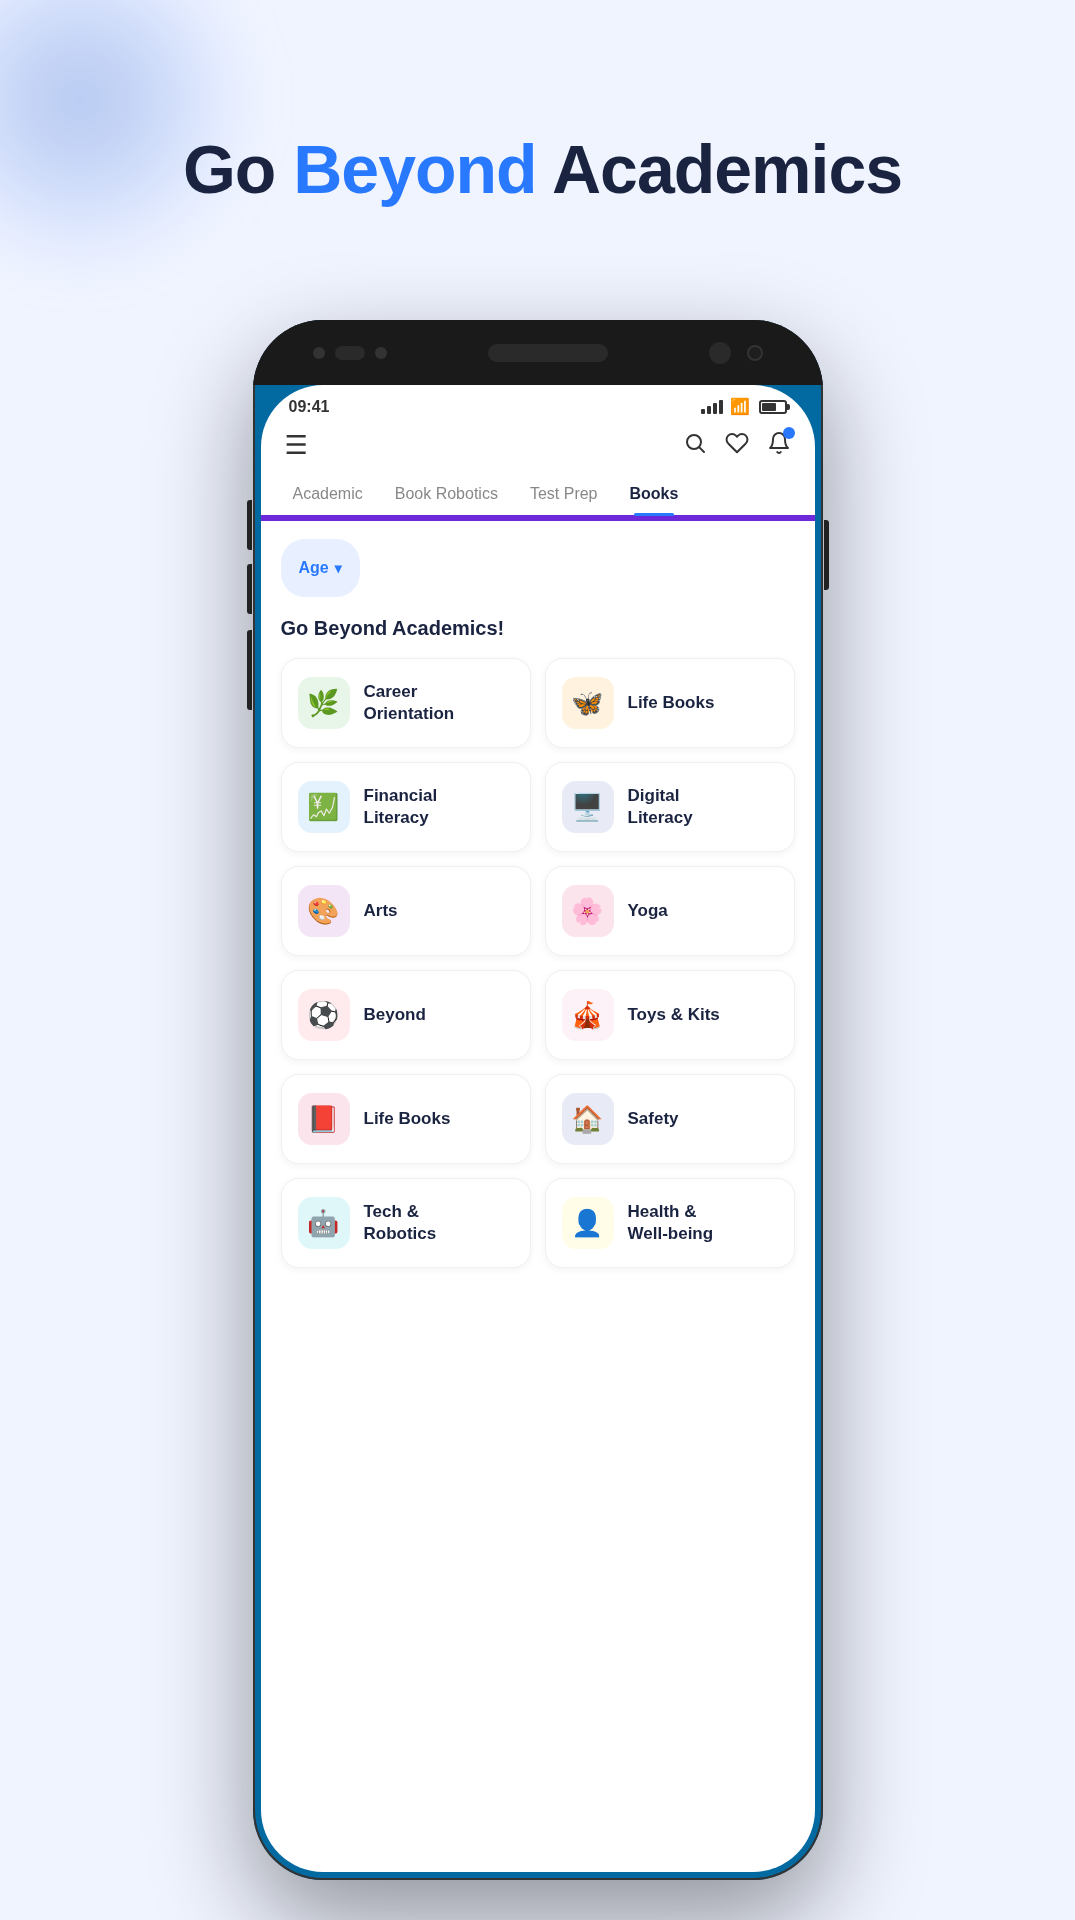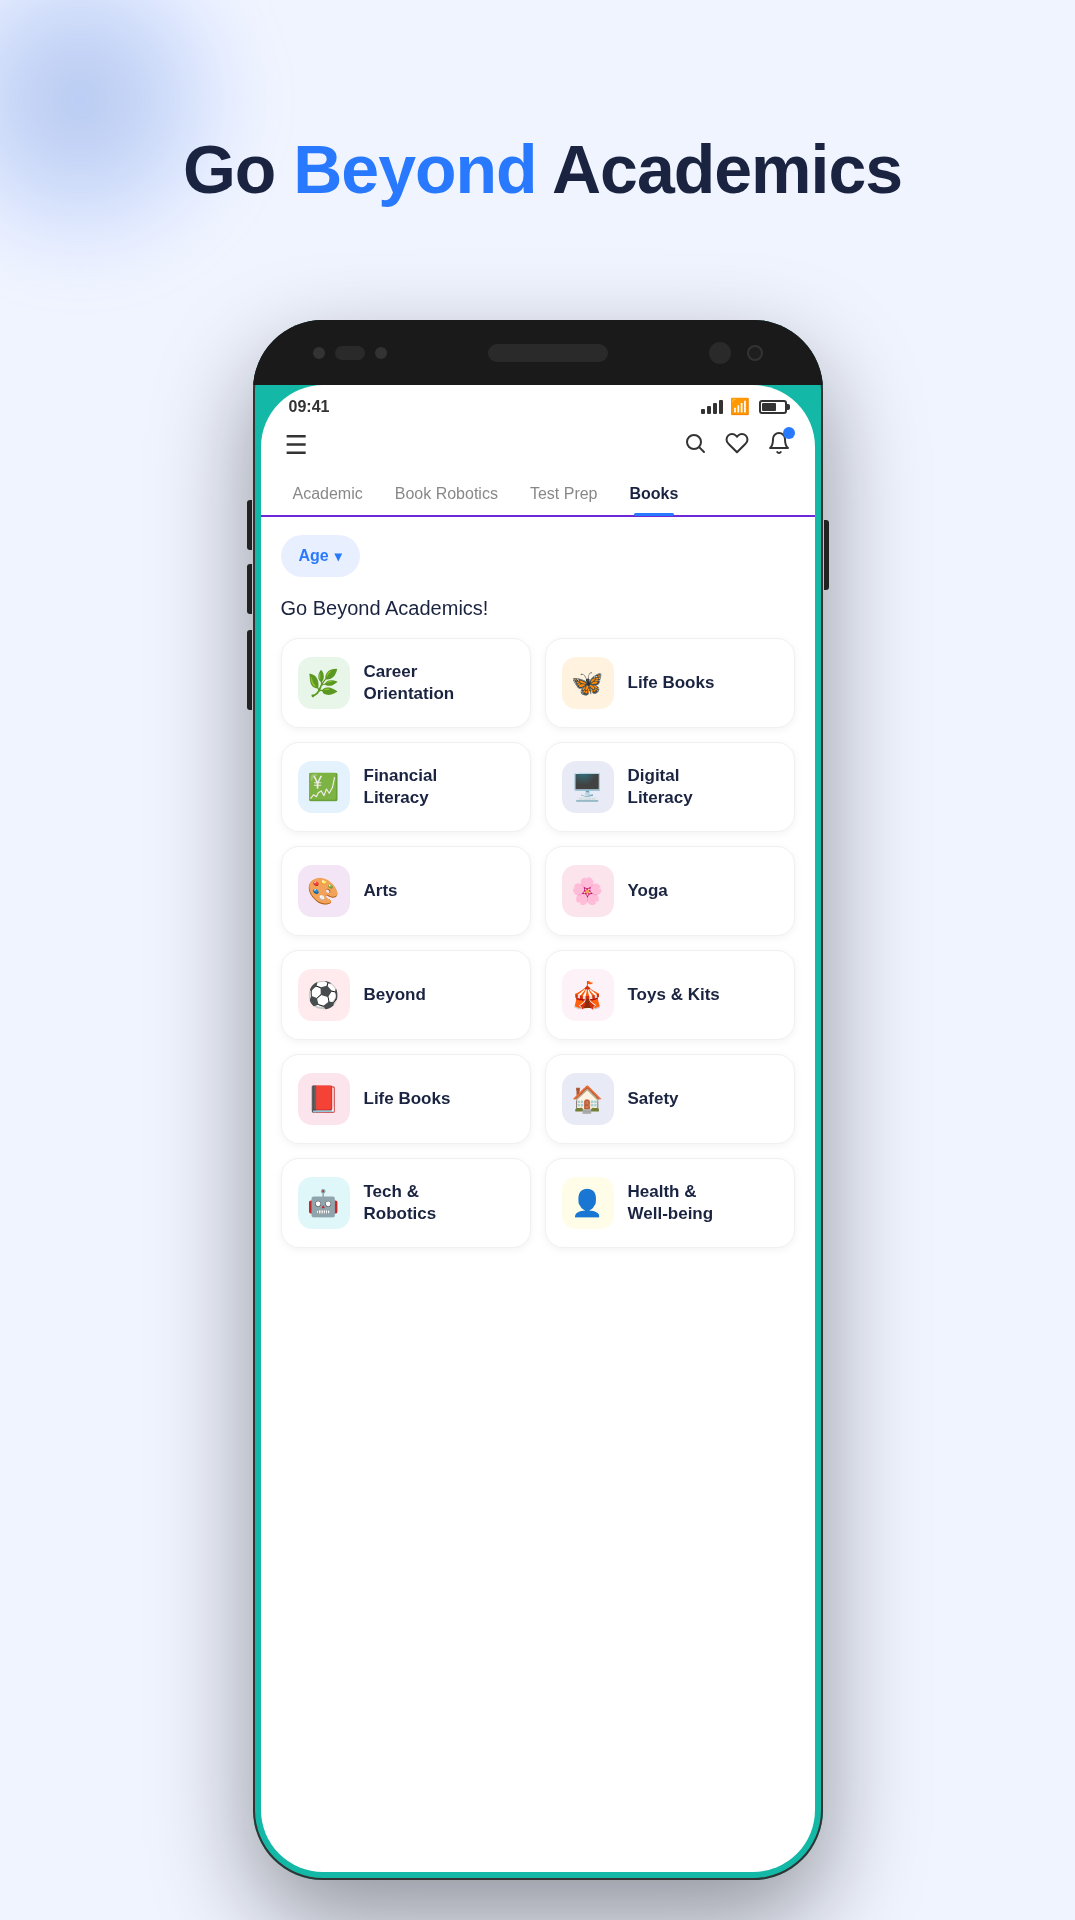--- a/index.html
+++ b/index.html
@@ -48,21 +48,21 @@
       left: 50%;
       transform: translateX(-50%);
       width: 570px;
       height: 1560px;
     }
 
     .phone-frame {
       position: relative;
       width: 570px;
       height: 1560px;
-      background: #14b8a6;
+      background: #0369a1;
       border-radius: 70px;
       box-shadow: 0 40px 100px rgba(0,0,0,0.4), inset 0 0 0 2px #333;
       overflow: hidden;
     }
 
     
     .phone-notch {
       position: absolute;
       top: 0;
       left: 0;
@@ -176,21 +176,21 @@
       position: absolute;
       top: -4px; right: -4px;
       width: 12px; height: 12px;
       background: #2979ff;
       border-radius: 50%;
     }
 
     
     .tab-bar {
       display: flex;
-      border-bottom: 2px solid #6d28d9;
+      border-bottom: 6px solid #6d28d9;
       padding: 0 16px;
     }
     .tab-item {
       padding: 12px 16px;
       font-size: 16px;
       color: #888;
       cursor: pointer;
       position: relative;
       white-space: nowrap;
     }
@@ -216,35 +216,35 @@
     }
 
     
     .filter-row {
       margin-bottom: 20px;
     }
     .age-btn {
       display: inline-flex;
       align-items: center;
       gap: 6px;
-      padding: 12px 18px;
+      padding: 20px 18px;
       background: #e8f0ff;
       border-radius: 24px;
       color: #2979ff;
       font-size: 16px;
       font-weight: 600;
       cursor: pointer;
       border: none;
     }
     .age-btn .chevron { font-size: 14px; }
 
     
     .section-title {
       font-size: 20px;
-      font-weight: 400;
+      font-weight: 700;
       color: #1a2340;
       margin-bottom: 18px;
     }
 
     
     .category-grid {
       display: grid;
       grid-template-columns: 1fr 1fr;
       gap: 14px;
     }

